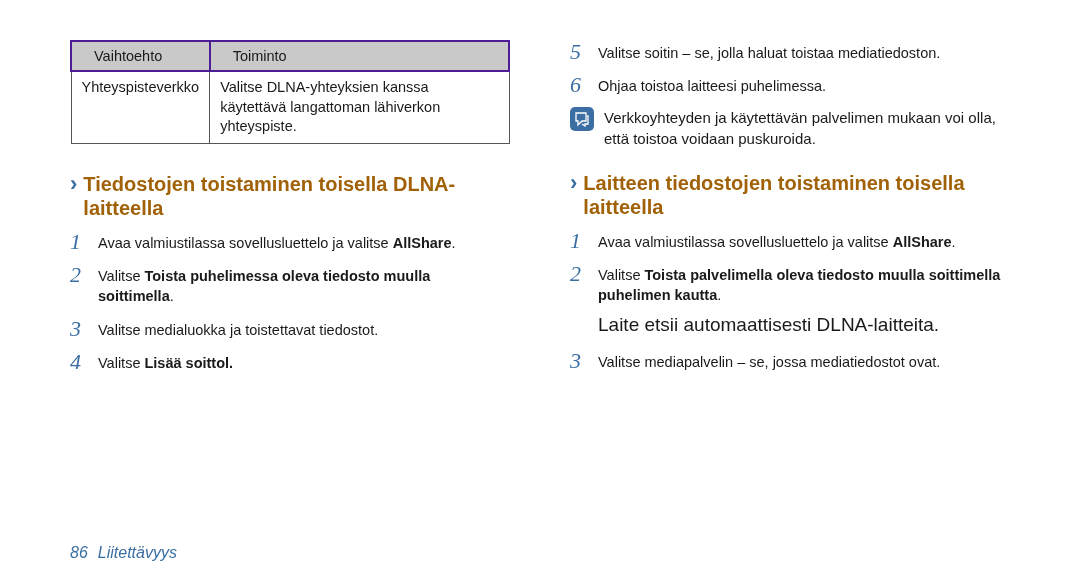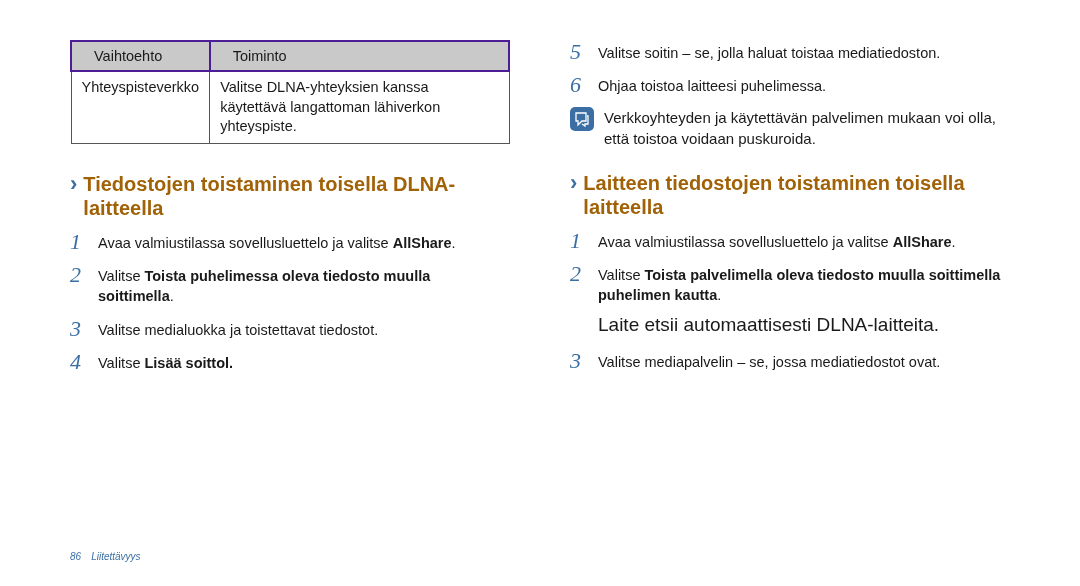--- a/index.html
+++ b/index.html
@@ -99,21 +99,21 @@
     align-items: center;
     justify-content: center;
     font-size: 15px;
     font-weight: bold;
     flex-shrink: 0;
   }
   .footer {
     position: absolute;
     bottom: 24px;
     left: 70px;
-    font-size: 10px;
+    font-size: 16px;
     font-style: italic;
     color: #3b6fa3;
     display: flex;
     align-items: flex-end;
     gap: 10px;
   }
   .footer .pagenum {
     font-style: italic;
   }
   b { font-weight: 700; margin-top: 20px; }

